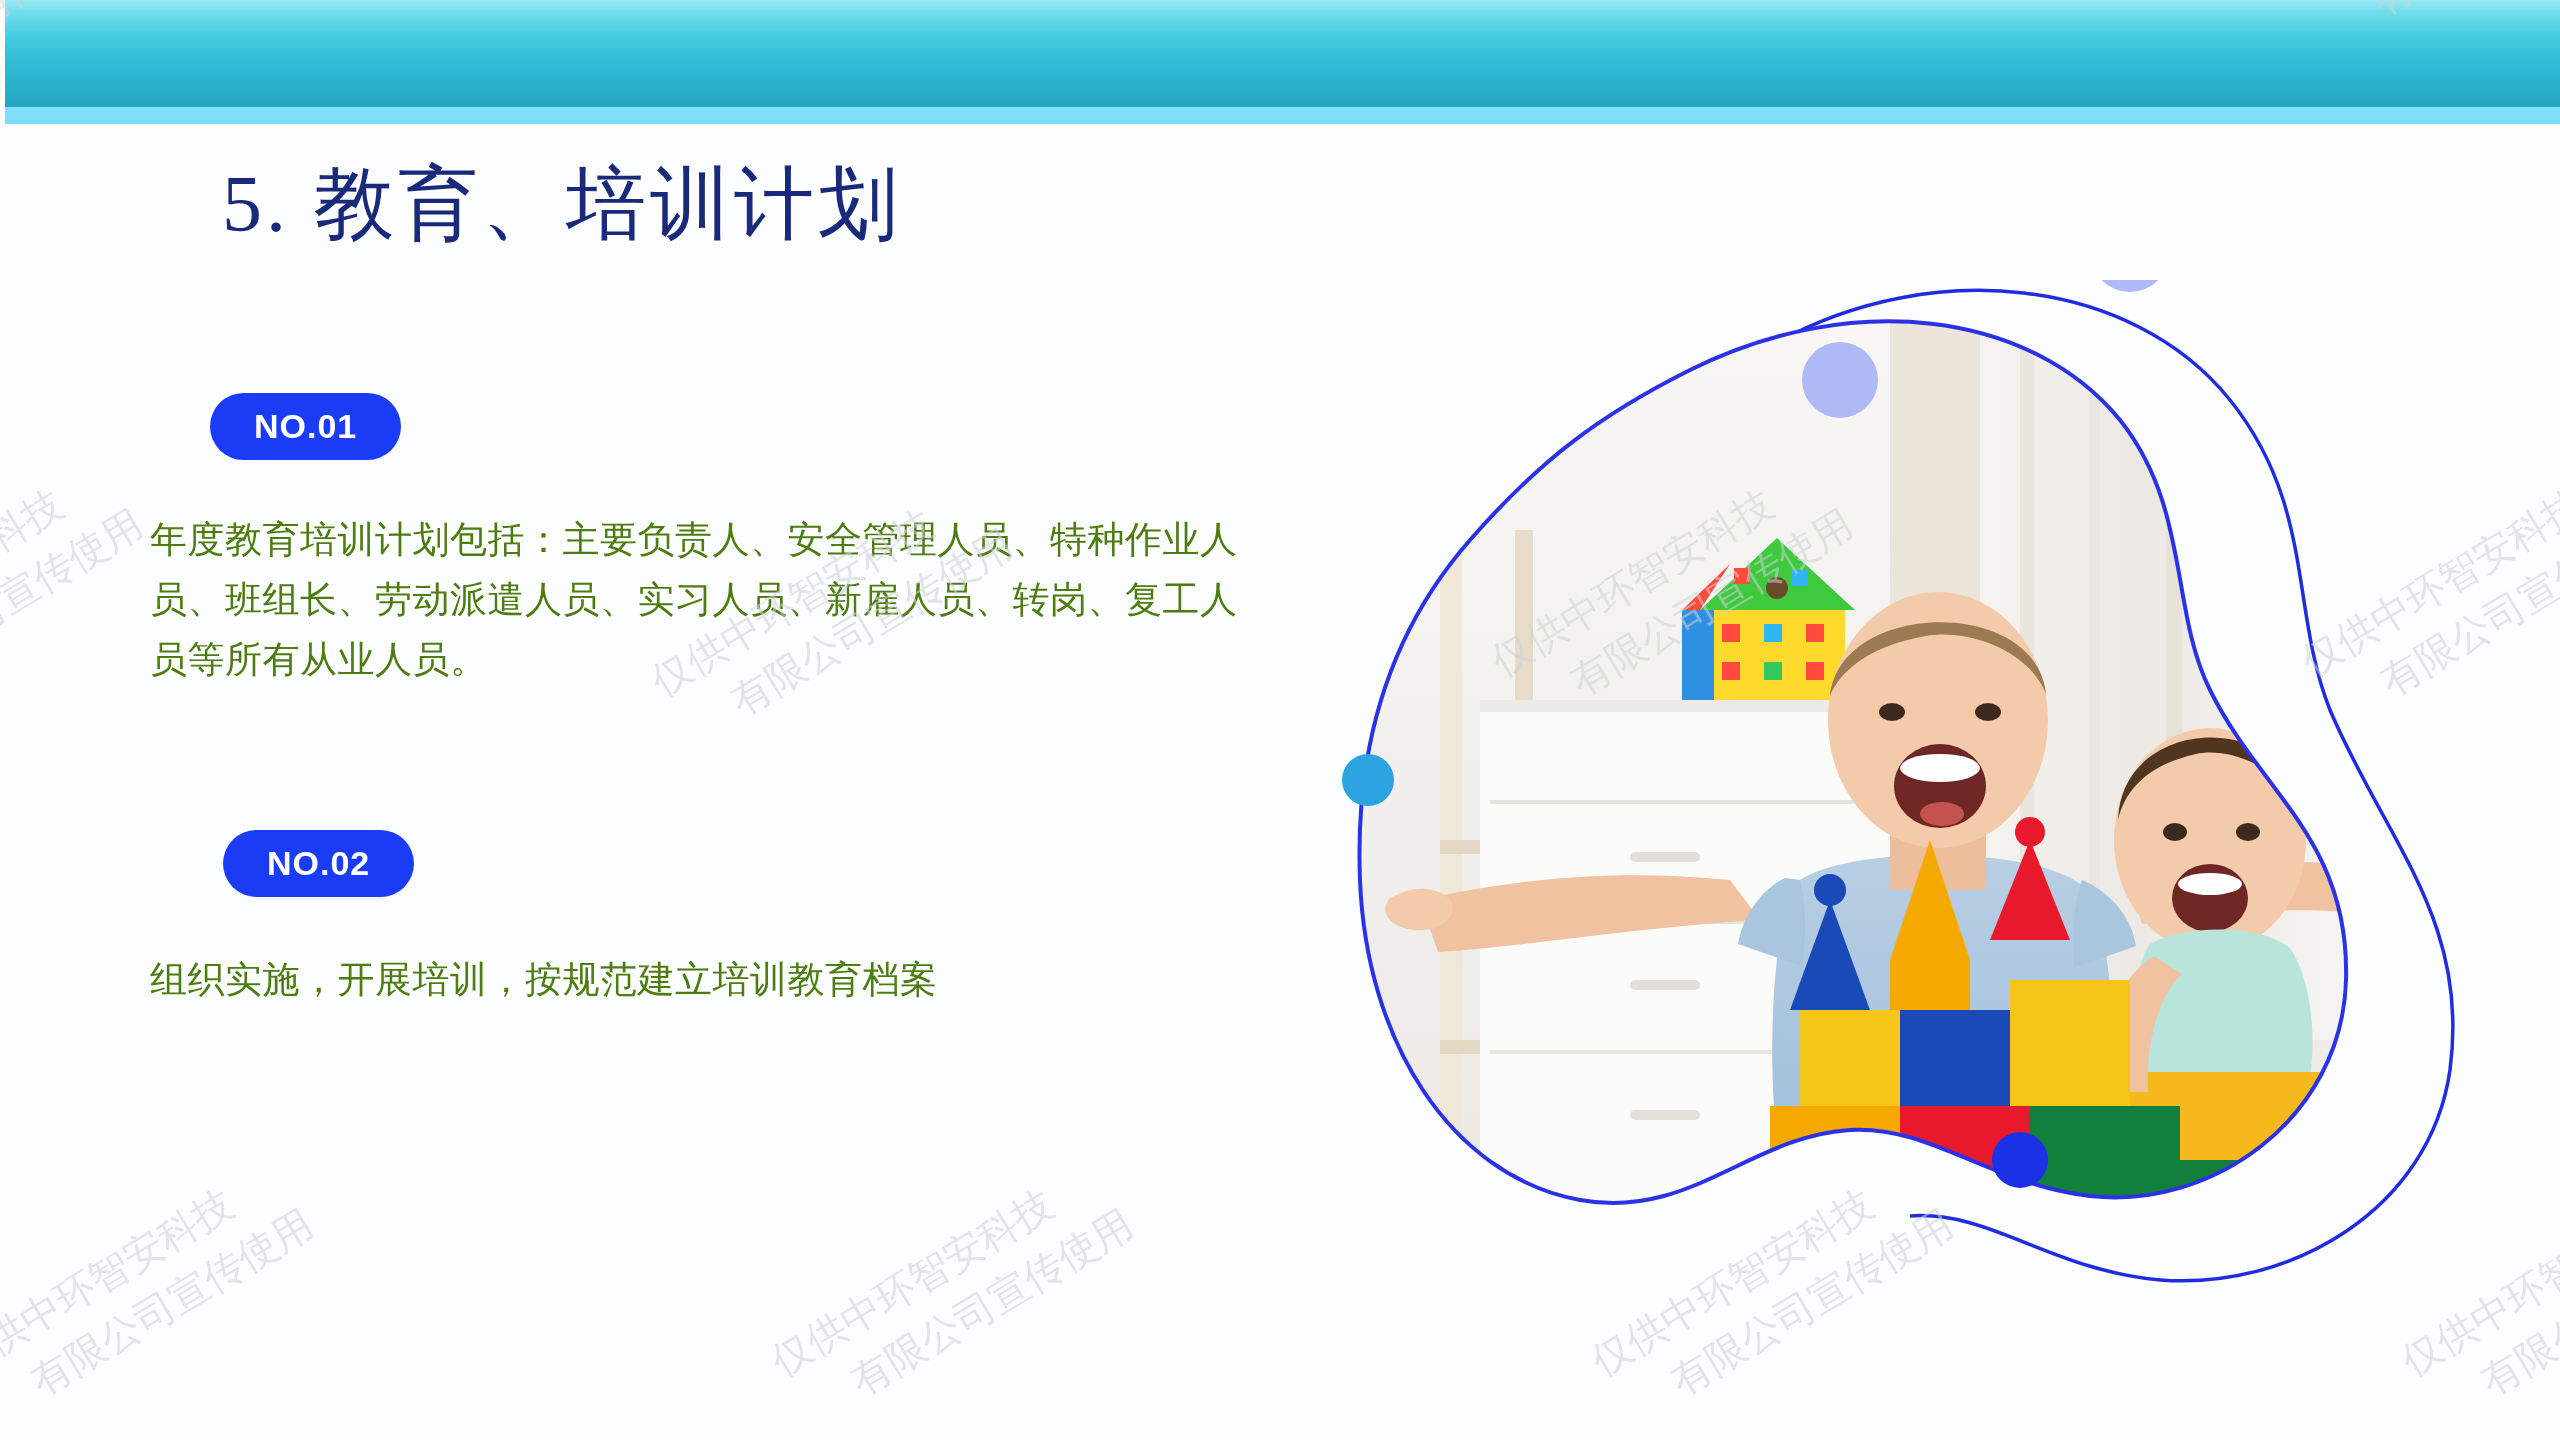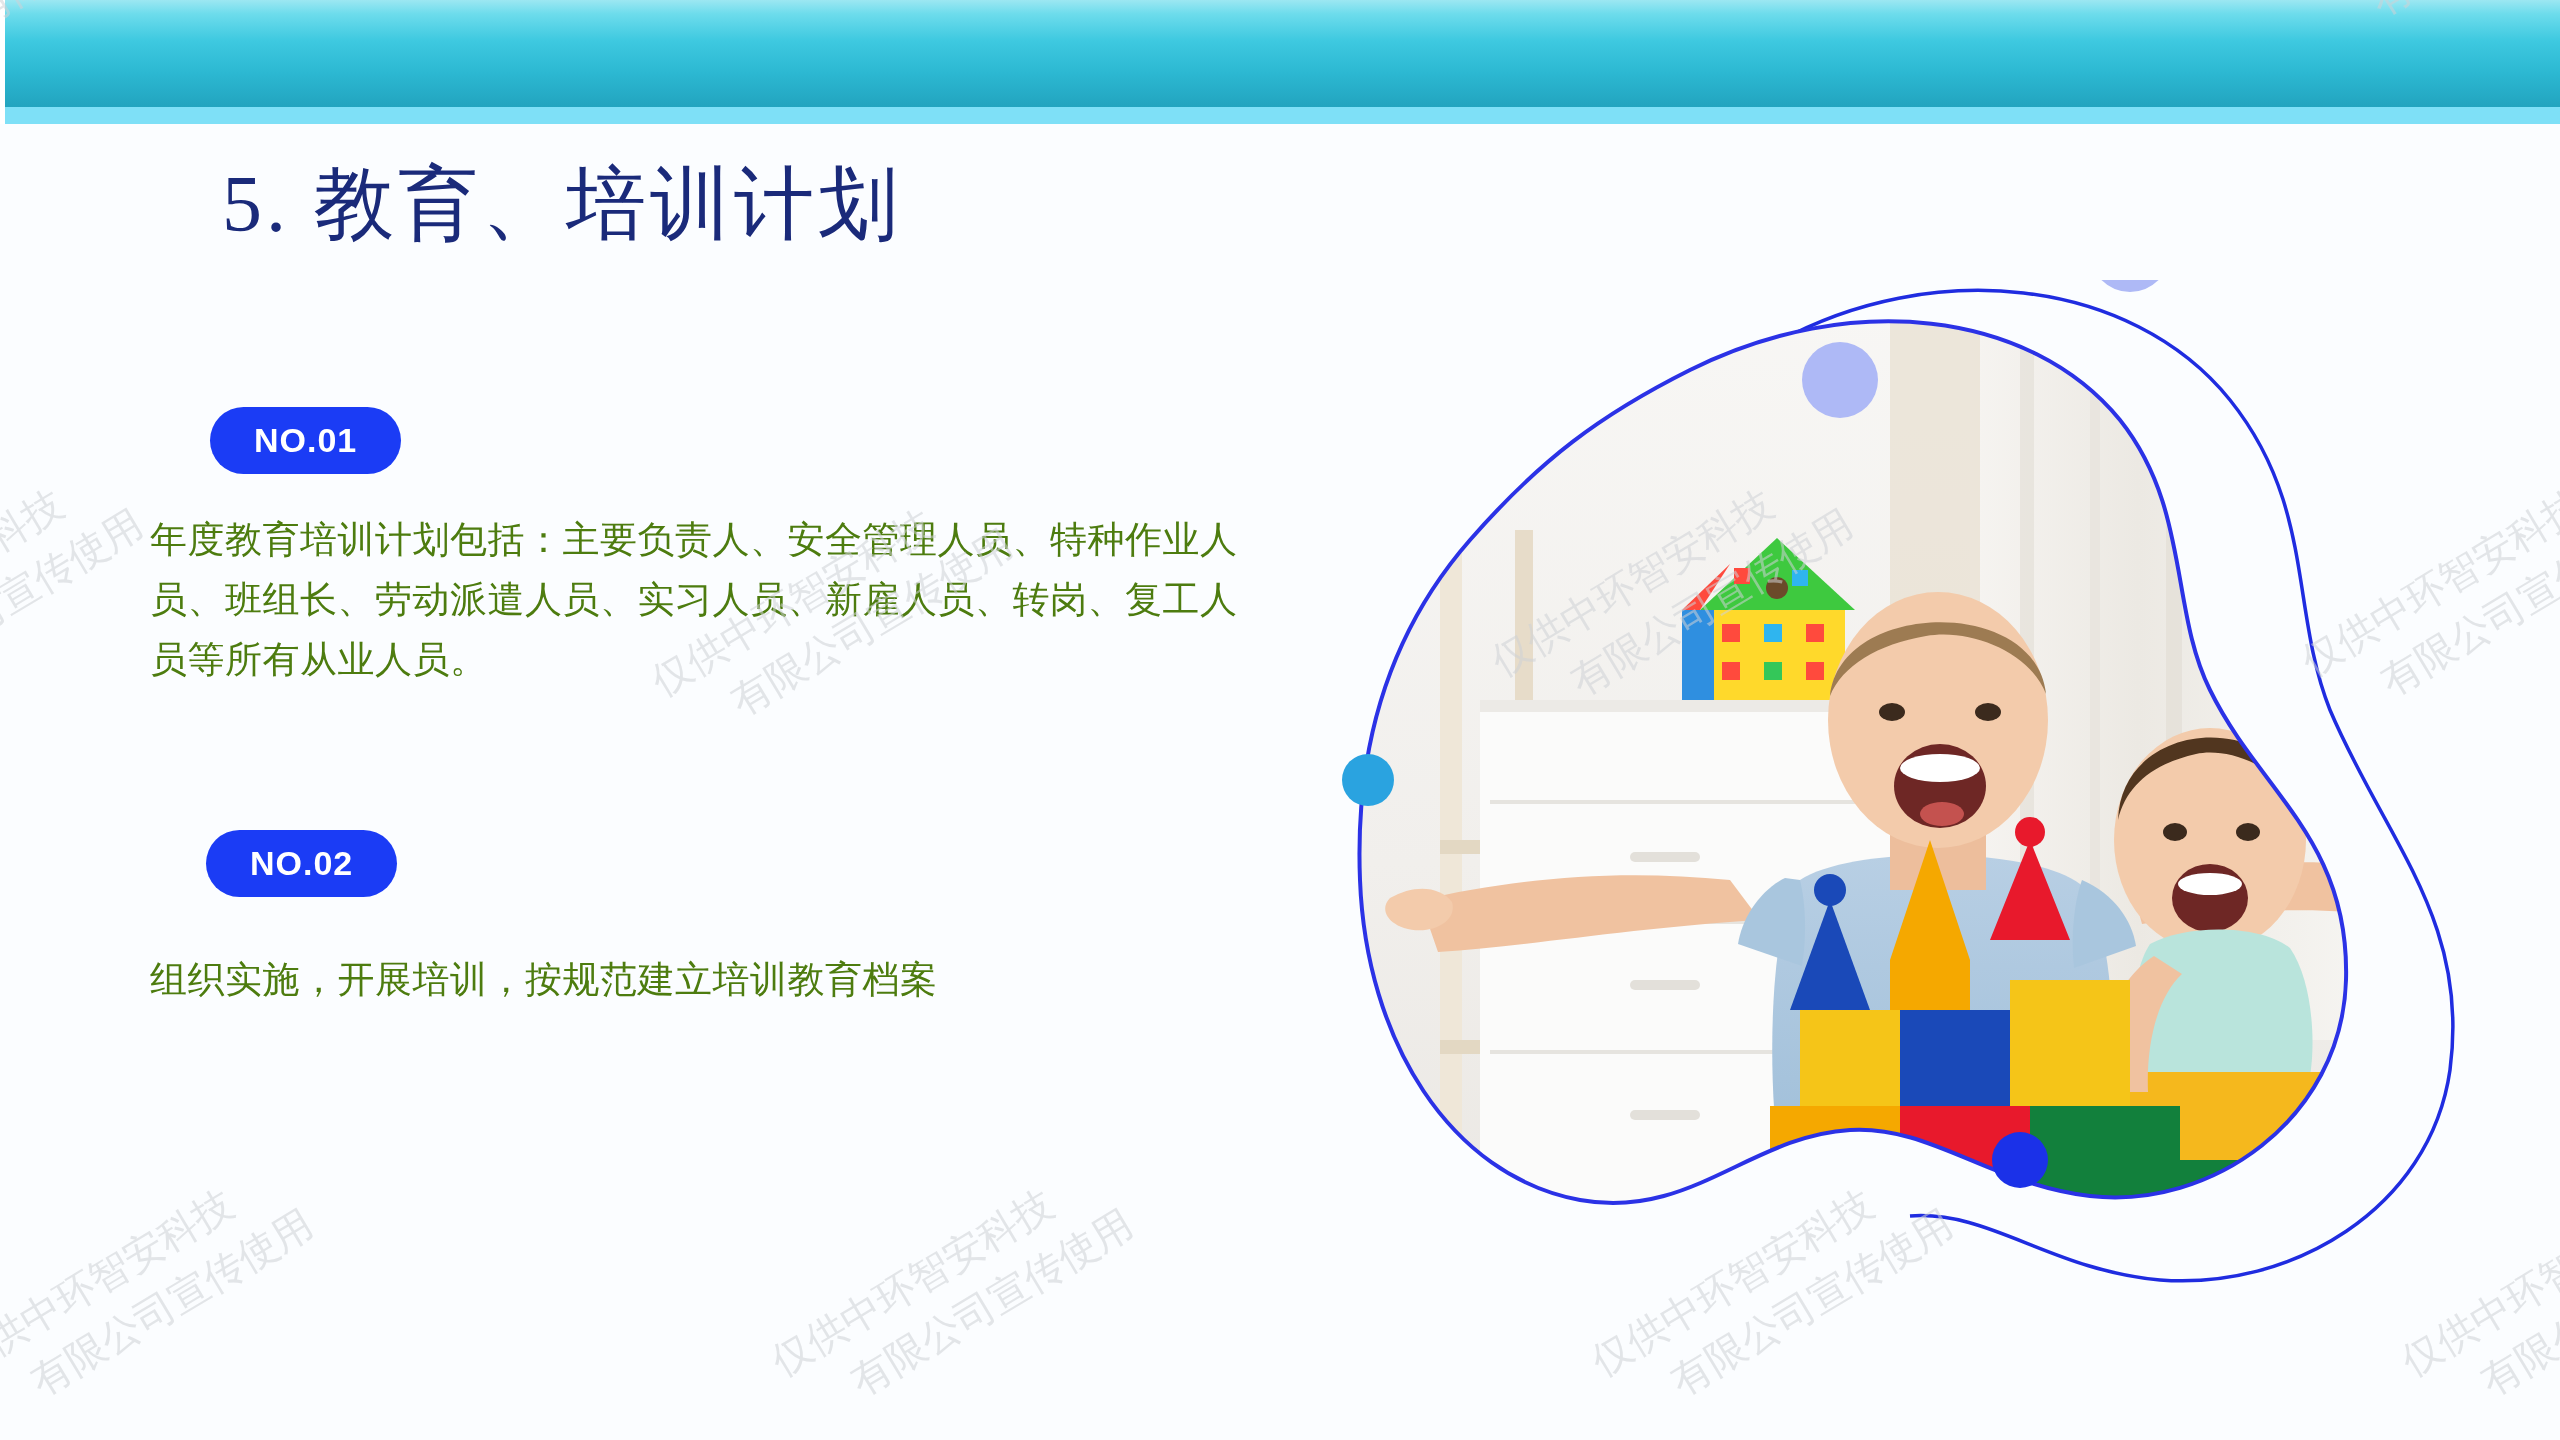--- a/index.html
+++ b/index.html
@@ -73,31 +73,31 @@
     display: inline-block;
     background: #1b3cf5;
     color: #ffffff;
     font-size: 34px;
     font-weight: bold;
     letter-spacing: 1px;
     padding: 14px 44px;
     border-radius: 40px;
     line-height: 1.15;
   }
-  .block-01 { position: absolute; left: 60px; top: 17px; }
+  .block-01 { position: absolute; left: 60px; top: 3px; }
   .para {
     position: absolute;
     color: #4d7c0f;
     font-size: 37px;
     line-height: 1.62;
     letter-spacing: 0.5px;
     font-weight: 500;
   }
   .para-01 { left: 0; top: 120px; width: 1090px; }
-  .block-02 { position: absolute; left: 56px; top: 440px; }
+  .block-02 { position: absolute; left: 73px; top: 440px; }
   .para-02 { left: 0; top: 560px; width: 1090px; }
 
   
   .artwork {
     position: absolute;
     left: 1330px;
     top: 280px;
     width: 1200px;
     height: 1060px;
   }

